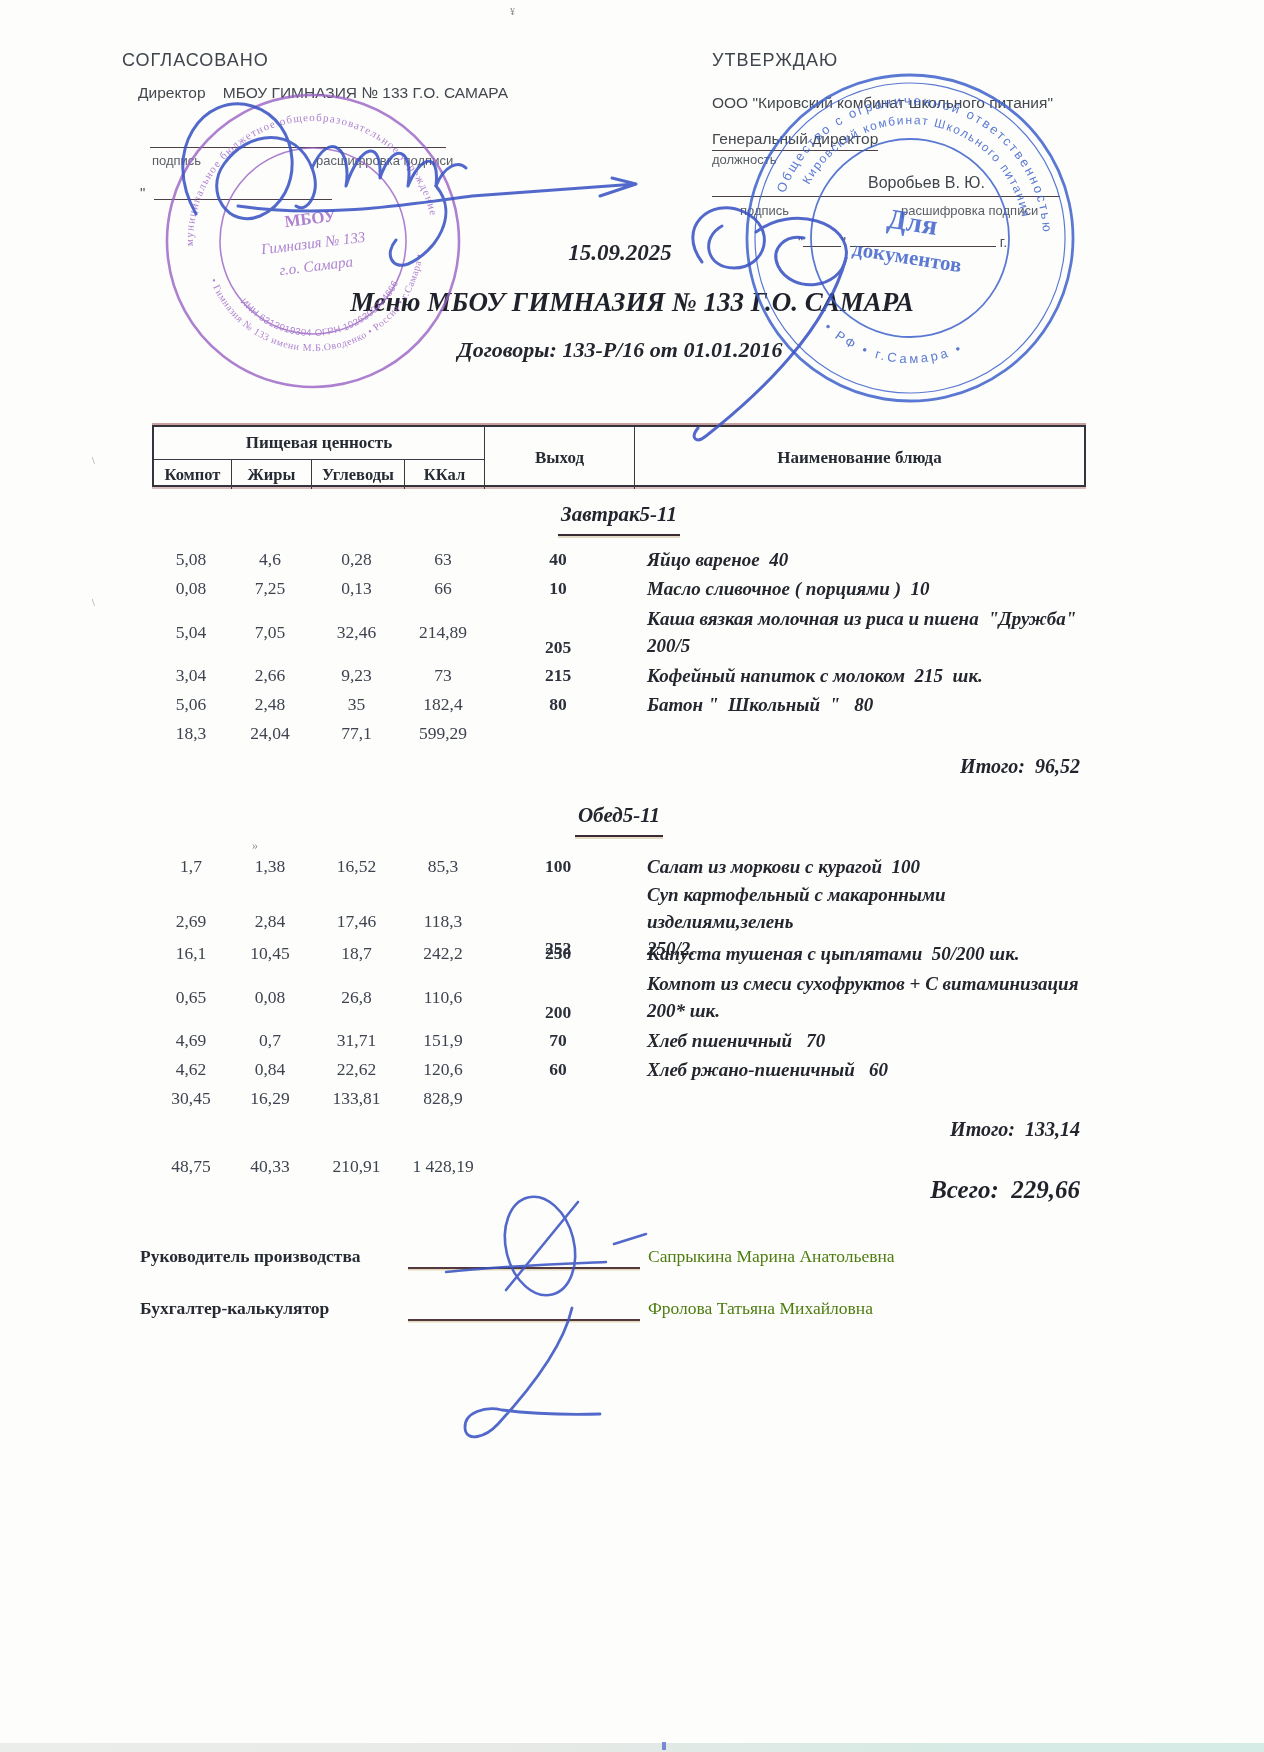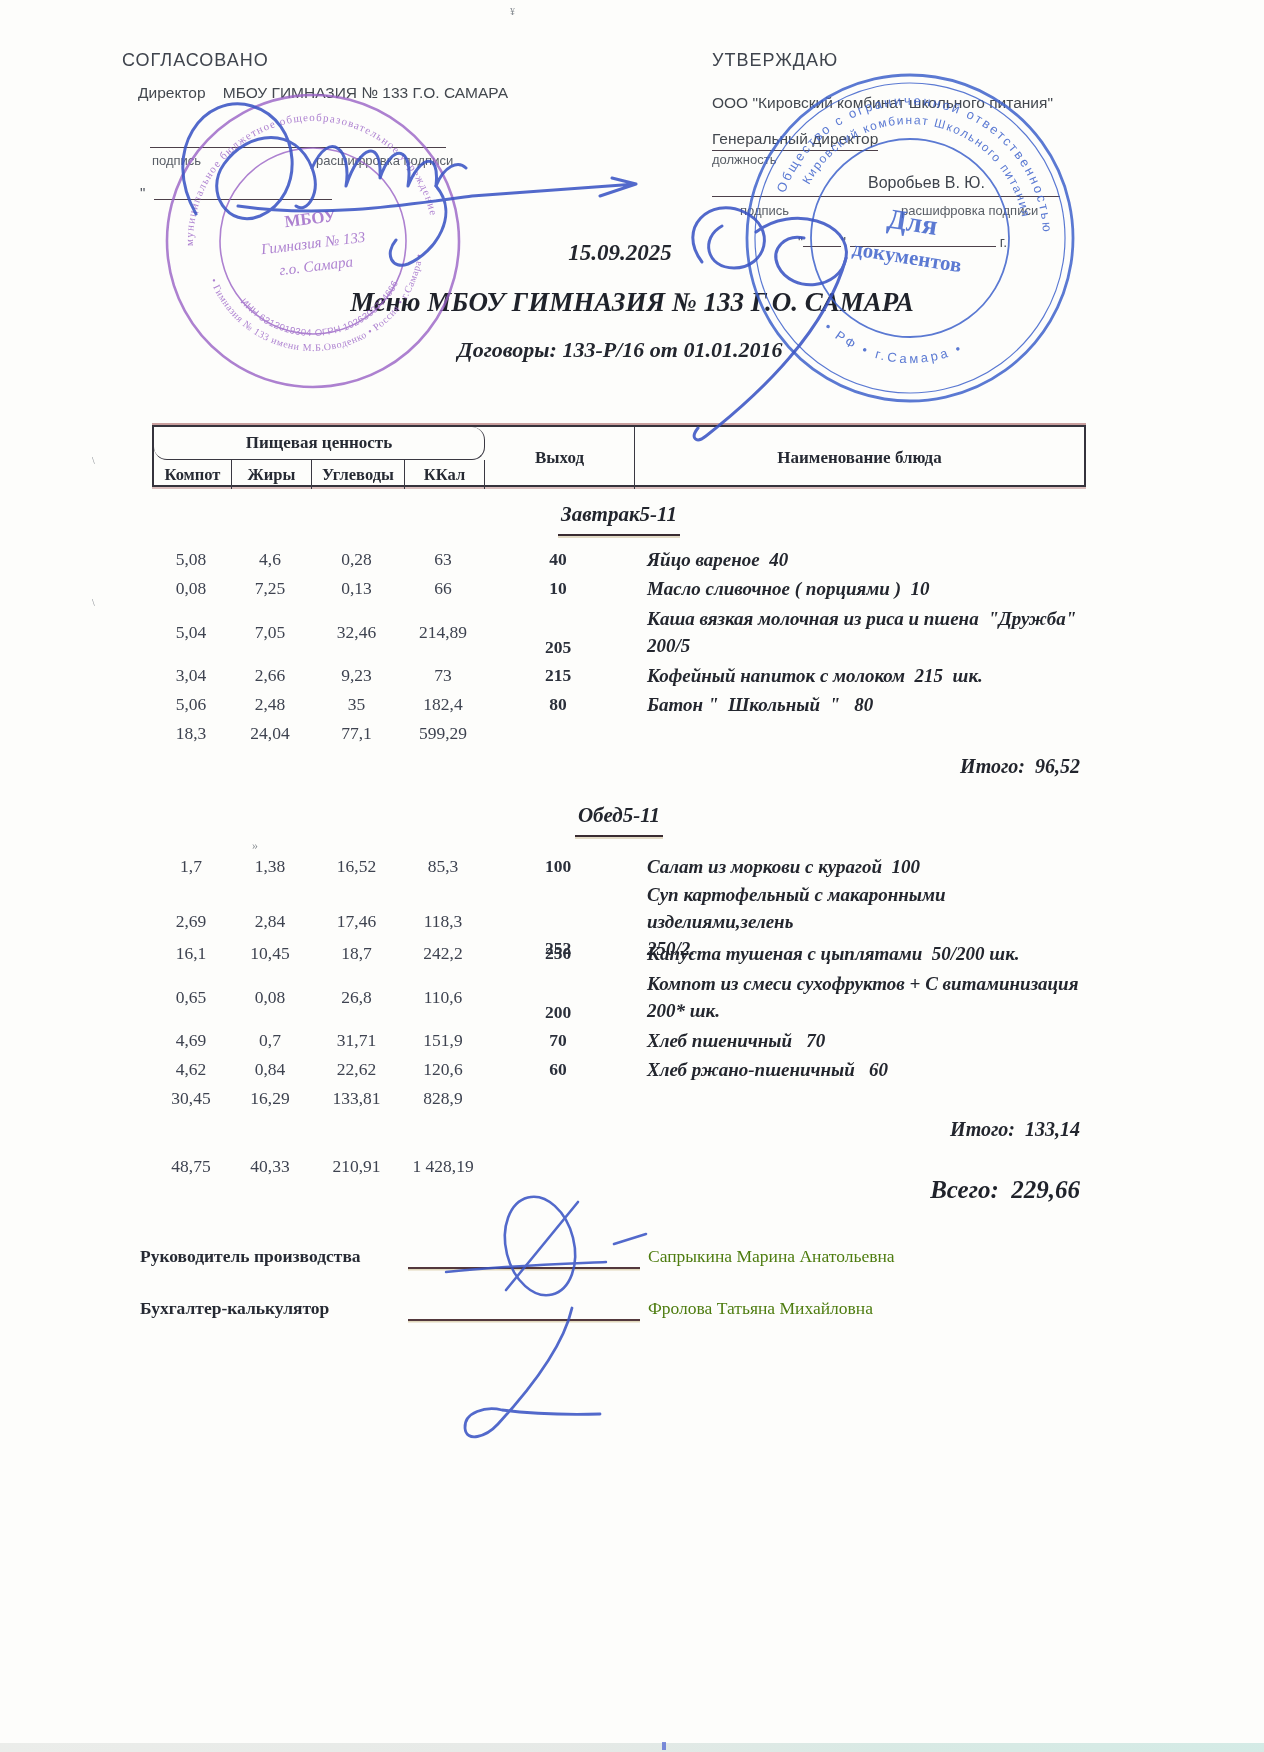--- a/index.html
+++ b/index.html
@@ -31,21 +31,21 @@
     top:425px;height:62px;display:grid;
     grid-template-columns:78px 80px 93px 80px 150px 1fr;
     grid-template-rows:33px 29px;
     border:2.5px solid #35333c;
     box-sizing:border-box;
     box-shadow:0 -2px 0 rgba(140,45,45,.45), 0 2px 0 rgba(140,45,45,.3);
     background:transparent;
   }
   .th{display:flex;align-items:center;justify-content:center;
       font-weight:bold;font-size:17px;color:#262a33;box-sizing:border-box;}
-  .th-group{grid-column:1/5;grid-row:1;border-bottom:1.6px solid #3a3842;border-right:1.6px solid #3a3842;border-radius:13px;}
+  .th-group{grid-column:1/5;grid-row:1;border-bottom:1.6px solid #3a3842;border-right:1.6px solid #3a3842;}
   .th-out{grid-column:5;grid-row:1/3;border-right:1.6px solid #3a3842;}
   .th-dish{grid-column:6;grid-row:1/3;}
   .th-sub{grid-row:2;font-weight:bold;font-size:16.5px;}
   .th-sub.b1{border-right:1.4px solid #3a3842;}
   .th-sub.b2{border-right:1.4px solid #3a3842;}
   .th-sub.b3{border-right:1.4px solid #3a3842;}
   .th-sub.b4{border-right:1.6px solid #3a3842;}
   
   .sec-head{left:152px;width:934px;text-align:center;}
   .sec-head span{

